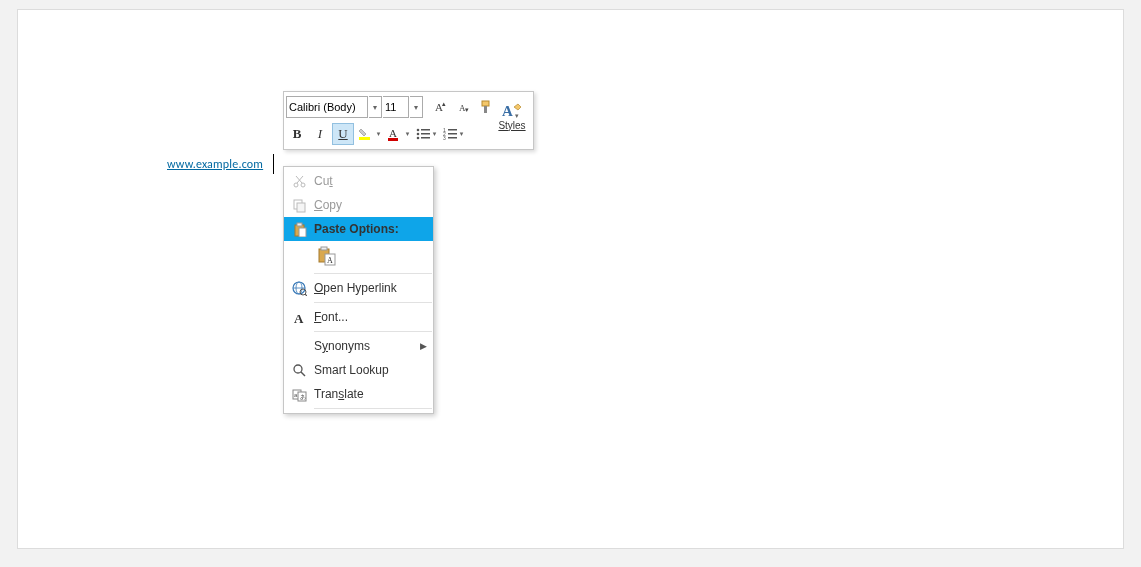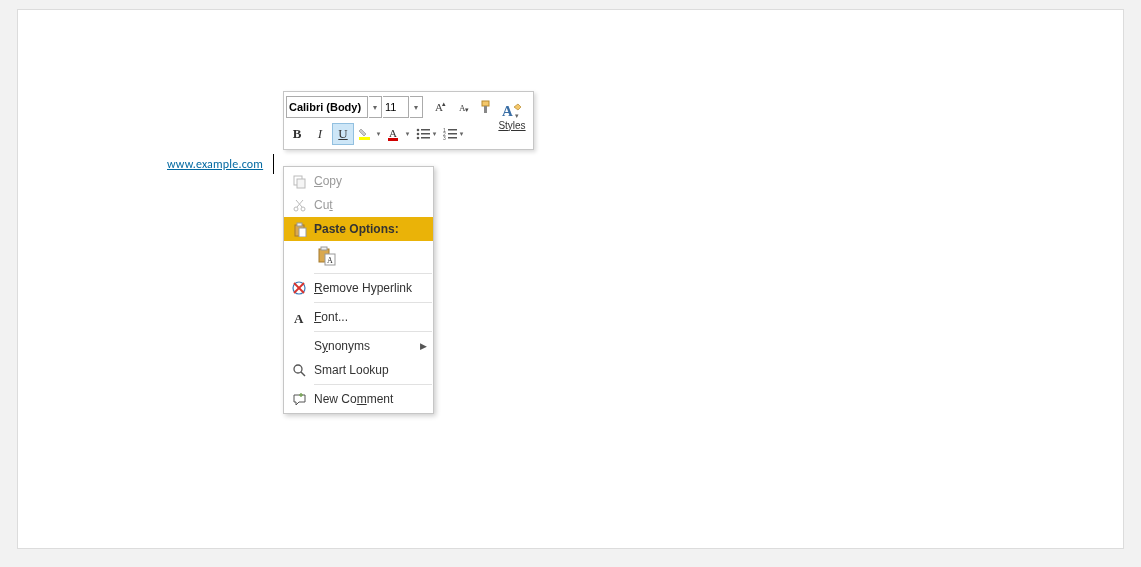--- a/index.html
+++ b/index.html
@@ -63,21 +63,20 @@
   }
   .tb-row + .tb-row { margin-top: 1px; }
   .tb-font {
     width: 82px;
     height: 22px;
     border: 1px solid #ababab;
     background: #fff;
     font-size: 11px;
     padding: 1px 2px;
     font-family: "Segoe UI", sans-serif;
-    font-weight: bold;
   }
   .tb-size {
     width: 26px;
     height: 22px;
     border: 1px solid #ababab;
     border-left: none;
     background: #fff;
     font-size: 11px;
     padding: 1px 2px;
     text-align: left;
@@ -123,21 +122,21 @@
     padding: 2px 0;
   }
   .ctx-item {
     display: flex;
     align-items: center;
     height: 24px;
     padding: 0 6px 0 4px;
     cursor: default;
     position: relative;
   }
-  .ctx-item.highlighted { background: #eab308; }
+  .ctx-item.highlighted { background: #0ea5e9; }
   .ctx-item.disabled { color: #9a9a9a; }
   .ctx-icon {
     width: 22px;
     display: flex;
     align-items: center;
     justify-content: center;
     flex-shrink: 0;
   }
   .ctx-label {
     flex: 1;
@@ -260,36 +259,36 @@
           </svg>
           <span class="tb-arrow">▾</span>
         </div>
       </div>
     </div>
 
     <div class="ctx-menu">
       <div class="ctx-item disabled">
         <span class="ctx-icon">
           <svg width="15" height="15">
-              <rect x="2" y="2" width="8" height="9" fill="none" stroke="#bbb"></rect>
-              <rect x="5" y="5" width="8" height="9" fill="#f5f5f5" stroke="#bbb"></rect>
-            </svg>
-        </span>
-        <span class="ctx-label"><span><u>C</u>opy</span></span>
-      </div>
-      <div class="ctx-item disabled">
-        <span class="ctx-icon">
-          <svg width="15" height="15">
               <circle cx="4" cy="11" r="2" fill="none" stroke="#bbb"></circle>
               <circle cx="11" cy="11" r="2" fill="none" stroke="#bbb"></circle>
               <line x1="5" y1="9" x2="11" y2="2" stroke="#bbb"></line>
               <line x1="10" y1="9" x2="4" y2="2" stroke="#bbb"></line>
             </svg>
         </span>
         <span class="ctx-label"><span>Cu<u>t</u></span></span>
+      </div>
+      <div class="ctx-item disabled">
+        <span class="ctx-icon">
+          <svg width="15" height="15">
+              <rect x="2" y="2" width="8" height="9" fill="none" stroke="#bbb"></rect>
+              <rect x="5" y="5" width="8" height="9" fill="#f5f5f5" stroke="#bbb"></rect>
+            </svg>
+        </span>
+        <span class="ctx-label"><span><u>C</u>opy</span></span>
       </div>
       <div class="ctx-item highlighted no-hover">
         <span class="ctx-icon">
           <svg width="15" height="15">
               <rect x="3" y="3" width="9" height="11" fill="#d9a84e" stroke="#a57a2e"></rect>
               <rect x="5" y="1" width="5" height="3" fill="#eee" stroke="#999"></rect>
               <rect x="7" y="6" width="7" height="9" fill="#fff" stroke="#999"></rect>
             </svg>
         </span>
         <span class="ctx-label"><b>Paste Options:</b></span>
@@ -302,25 +301,27 @@
             <rect x="8" y="8" width="10" height="11" fill="#fff" stroke="#999"></rect>
             <text x="10" y="17" font-size="8" font-family="Times" fill="#333">A</text>
           </svg>
         </div>
       </div>
       <div class="ctx-sep"></div>
       <div class="ctx-item">
         <span class="ctx-icon">
           <svg width="16" height="16">
               <circle cx="8" cy="8" r="6" fill="none" stroke="#3a7ab8" stroke-width="1.2"></circle>
-              <line x1="3" y1="3" x2="13" y2="13" stroke="#d9332e" stroke-width="1.8"></line>
-              <line x1="13" y1="3" x2="3" y2="13" stroke="#d9332e" stroke-width="1.8"></line>
-            </svg>
-        </span>
-        <span class="ctx-label"><span><u>R</u>emove Hyperlink</span></span>
+              <ellipse cx="8" cy="8" rx="3" ry="6" fill="none" stroke="#3a7ab8" stroke-width="0.8"></ellipse>
+              <line x1="2" y1="8" x2="14" y2="8" stroke="#3a7ab8" stroke-width="0.8"></line>
+              <circle cx="12" cy="12" r="3" fill="none" stroke="#555" stroke-width="1"></circle>
+              <line x1="14" y1="14" x2="16" y2="16" stroke="#555" stroke-width="1.2"></line>
+            </svg>
+        </span>
+        <span class="ctx-label"><span><u>O</u>pen Hyperlink</span></span>
       </div>
       <div class="ctx-sep"></div>
       <div class="ctx-item">
         <span class="ctx-icon">
           <svg width="15" height="15">
               <text x="2" y="13" font-size="13" font-family="Times" font-weight="bold" fill="#333">A</text>
             </svg>
         </span>
         <span class="ctx-label"><span><u>F</u>ont...</span></span>
       </div>
@@ -332,26 +333,27 @@
       </div>
       <div class="ctx-item">
         <span class="ctx-icon">
           <svg width="15" height="15">
               <circle cx="6" cy="6" r="4" fill="none" stroke="#555" stroke-width="1.3"></circle>
               <line x1="9" y1="9" x2="13" y2="13" stroke="#555" stroke-width="1.5"></line>
             </svg>
         </span>
         <span class="ctx-label">Smart Lookup</span>
       </div>
+      <div class="ctx-item">
+        <span class="ctx-icon">
+          <svg width="15" height="15">
+              <rect x="1" y="3" width="8" height="9" fill="#fff" stroke="#888"></rect>
+              <rect x="6" y="5" width="8" height="9" fill="#fff" stroke="#888"></rect>
+              <text x="2" y="10" font-size="6" fill="#555">a</text>
+              <text x="8" y="12" font-size="6" fill="#555">あ</text>
+            </svg>
+        </span>
+        <span class="ctx-label"><span>Tran<u>s</u>late</span></span>
+      </div>
       <div class="ctx-sep"></div>
-      <div class="ctx-item">
-        <span class="ctx-icon">
-          <svg width="15" height="15">
-              <path d="M2 3 H13 V10 H7 L4 13 V10 H2 Z" fill="none" stroke="#555"></path>
-              <line x1="9" y1="1" x2="9" y2="5" stroke="#7aa65a" stroke-width="1.4"></line>
-              <line x1="7" y1="3" x2="11" y2="3" stroke="#7aa65a" stroke-width="1.4"></line>
-            </svg>
-        </span>
-        <span class="ctx-label"><span>New Co<u>m</u>ment</span></span>
-      </div>
     </div>
   </div>
 </div>
 
 </body></html>

